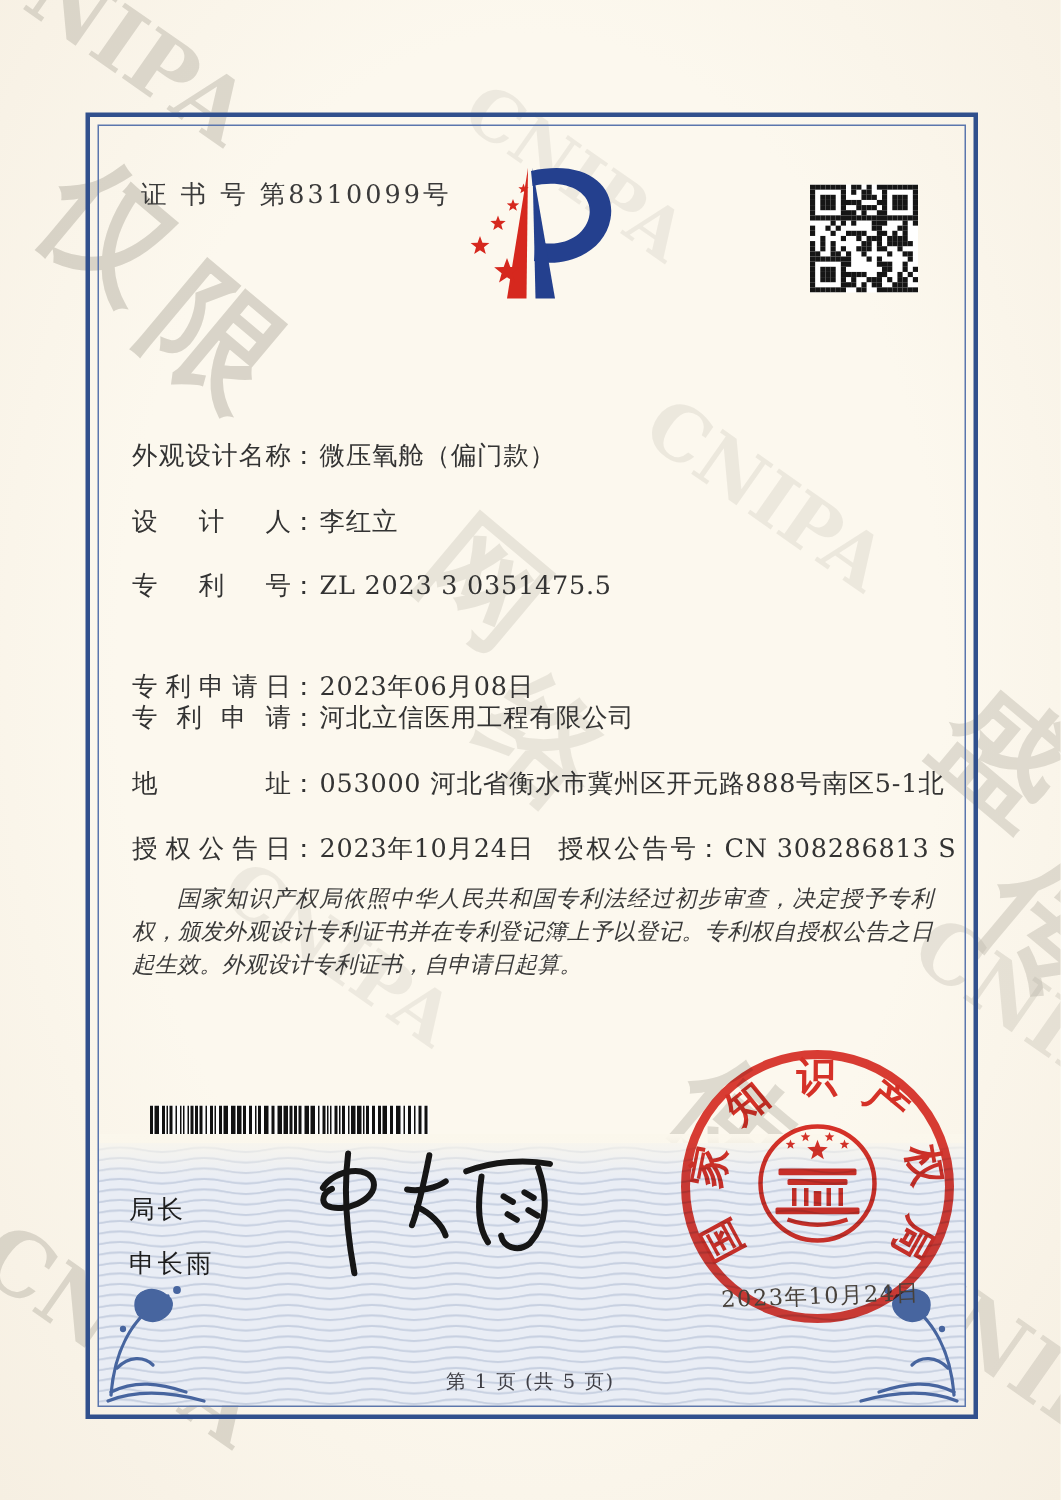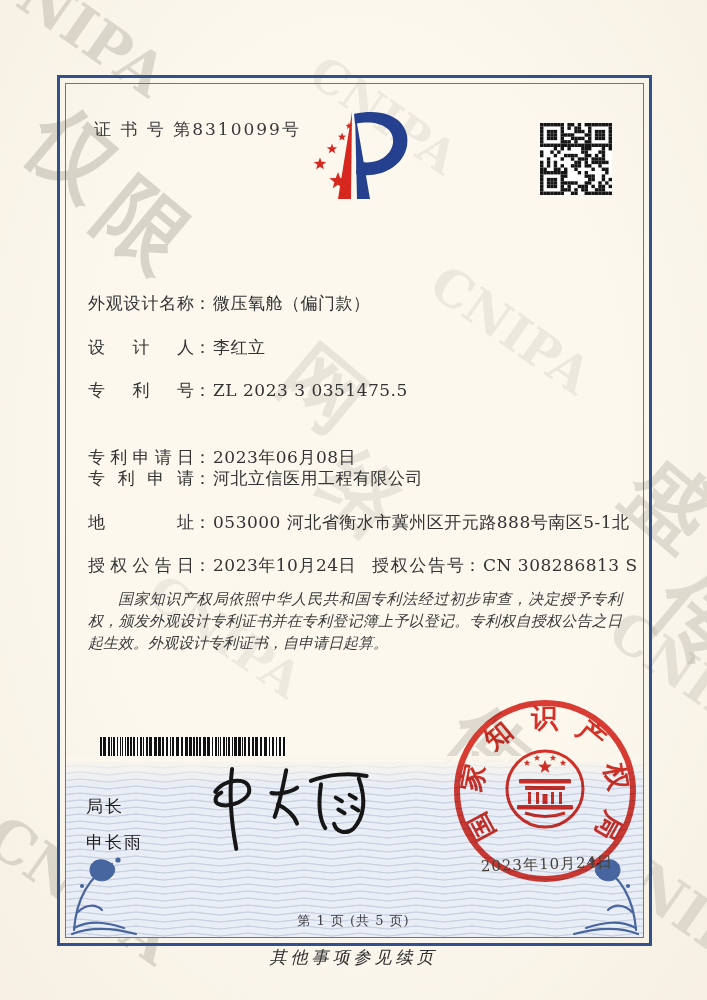--- a/index.html
+++ b/index.html
@@ -481,15 +481,14 @@
       <rect x="6" y="3" width="3" height="12"></rect>
       <rect x="14" y="3" width="3" height="12"></rect>
       <rect x="-2.5" y="5" width="5" height="10"></rect>
       <rect x="-28" y="16" width="56" height="4.5" rx="1"></rect>
       <path d="M-20 24 Q0 31 20 24" fill="none" stroke="#d6251c" stroke-width="3"></path>
     </g>
   </svg>
   <div class="seal-date">2023年10月24日</div>
 
   <div class="page-number">第 1 页 (共 5 页)</div>
-  <div class="continuation">其他事项参见续页</div>
 
 </div>
 
 </body></html>

